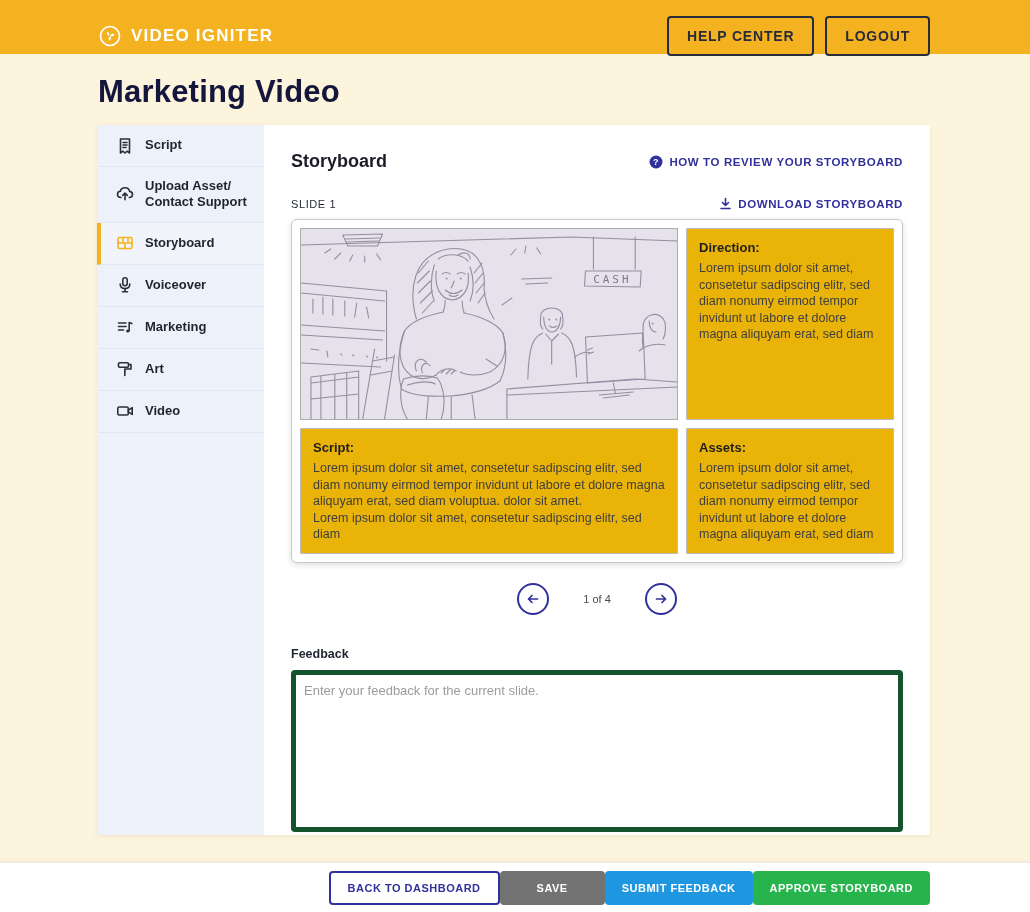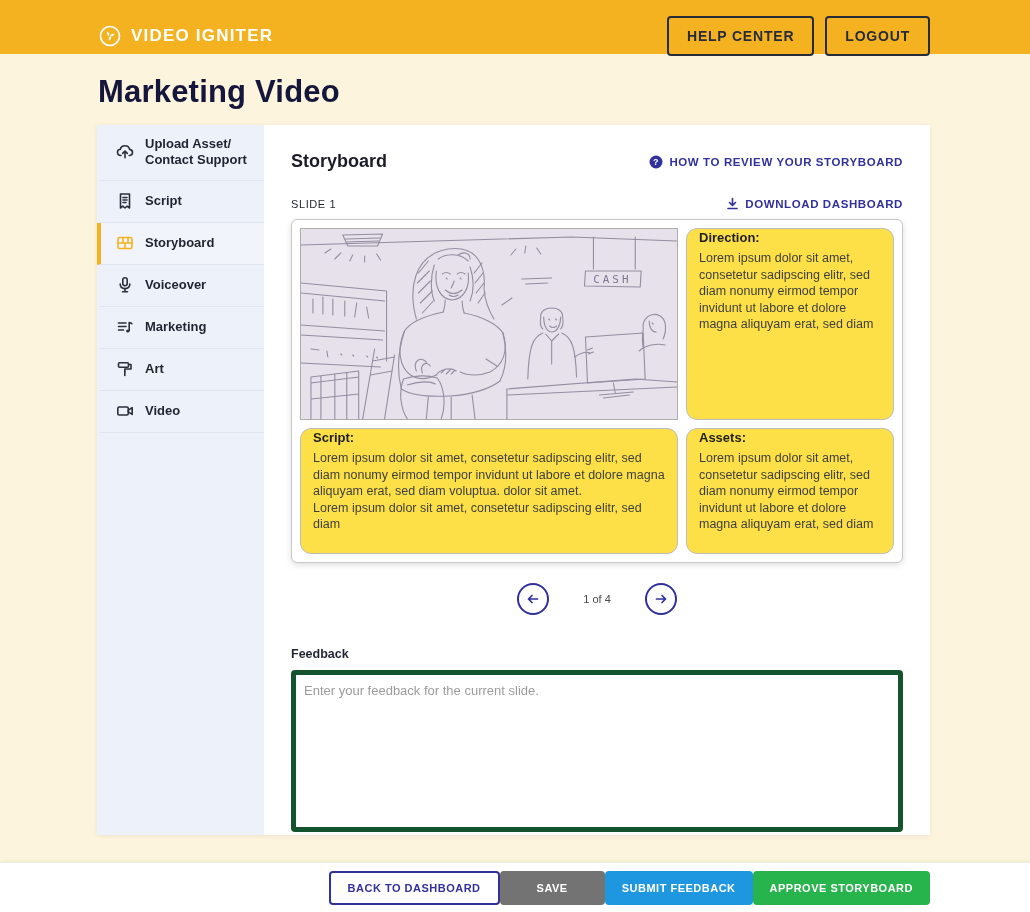--- a/index.html
+++ b/index.html
@@ -62,22 +62,22 @@
   
   .sb-card{
     margin-top:9px; border:1px solid #C8C8C8; border-radius:6px;
     padding:8px; background:#fff;
     box-shadow:0 2px 6px rgba(0,0,0,0.13);
     display:grid; grid-template-columns:378px 1fr; grid-template-rows:192px 126px; gap:8px;
   }
   .sb-img{ border:1px solid #ADADAD; background:#E6E1EA; overflow:hidden; }
   .sb-img svg{ width:100%; height:100%; display:block; }
   .sb-box{
-    background:#fde047; border:1px solid #BDBDBD; border-radius:11px;
-    padding:0 12px; font-size:12.5px; color:#3F3F3F; line-height:1.32; overflow:hidden;
+    background:#eab308; border:1px solid #BDBDBD; border-radius:1px;
+    padding:10px 12px; font-size:12.5px; color:#3F3F3F; line-height:1.32; overflow:hidden;
   }
   .sb-box-title{ font-weight:700; color:#1F1F1F; font-size:13px; margin-bottom:4px; }
   .sb-box-text{ white-space:pre-line; }
   
   .pager{ margin-top:20px; display:flex; justify-content:center; align-items:center; gap:34px; }
   .pager-btn{
     width:32px; height:32px; border-radius:50%; border:2px solid #32309B; background:#fff;
     display:flex; align-items:center; justify-content:center; cursor:pointer;
   }
   .pager-btn svg{ width:16px; height:16px; stroke:#32309B; stroke-width:1.7; fill:none; stroke-linecap:round; stroke-linejoin:round; }
@@ -131,35 +131,35 @@
 </header>
 
 <h1 class="page-title">Marketing Video</h1>
 
 <div class="main-card">
 
   <nav class="sidebar">
     <div class="side-item">
       <span class="side-icon">
         <svg viewBox="0 0 18 18">
+            <path d="M4.5,2 H13.5 V16 L11.2,14.2 L9,16 L6.8,14.2 L4.5,16 Z"></path>
+            <path d="M7,5.5 H11 M7,8 H11 M7,10.5 H10"></path>
+          </svg>
+      </span>
+      <span class="lbl">Script</span>
+    </div>
+    <div class="side-item">
+      <span class="side-icon">
+        <svg viewBox="0 0 18 18">
             <path d="M5,12.5 C2.8,12.5 1.5,11 1.5,9.3 C1.5,7.6 2.8,6.4 4.4,6.3 C4.8,4.2 6.7,2.8 9,2.8 C11.3,2.8 13.2,4.3 13.6,6.4 C15.2,6.6 16.5,7.8 16.5,9.5 C16.5,11.2 15.2,12.5 13.2,12.5"></path>
             <path d="M9,14.8 V8.2 M6.7,10.4 L9,8 L11.3,10.4"></path>
           </svg>
       </span>
       <span class="lbl">Upload Asset/
 Contact Support</span>
-    </div>
-    <div class="side-item">
-      <span class="side-icon">
-        <svg viewBox="0 0 18 18">
-            <path d="M4.5,2 H13.5 V16 L11.2,14.2 L9,16 L6.8,14.2 L4.5,16 Z"></path>
-            <path d="M7,5.5 H11 M7,8 H11 M7,10.5 H10"></path>
-          </svg>
-      </span>
-      <span class="lbl">Script</span>
     </div>
     <div class="side-item active">
       <span class="side-icon">
         <svg viewBox="0 0 18 18">
             <rect x="2" y="3.5" width="14" height="11" rx="1.5"></rect>
             <path d="M2,9 H16 M7,3.5 V9 M12,3.5 V9 M9,9 V14.5"></path>
           </svg>
       </span>
       <span class="lbl">Storyboard</span>
     </div>
@@ -221,21 +221,21 @@
 
     <div class="slide-row">
       <span class="slide-label">SLIDE 1</span>
       <a class="link">
         <span style="display:flex;">
           <svg width="13" height="13" viewBox="0 0 13 13" fill="none" stroke="#32309B" stroke-width="1.6" stroke-linecap="round" stroke-linejoin="round">
               <path d="M6.5,1.5 V8 M3.5,5.5 L6.5,8.5 L9.5,5.5"></path>
               <path d="M2,11.5 H11"></path>
             </svg>
         </span>
-        <span>DOWNLOAD DASHBOARD</span>
+        <span>DOWNLOAD STORYBOARD</span>
       </a>
     </div>
 
     
     <div class="sb-card">
 
       <div class="sb-img">
         <svg viewBox="0 0 378 190" preserveAspectRatio="none">
           <rect width="378" height="190" fill="#E6E1EA"></rect>
           <g stroke="#958DA2" stroke-width="1.1" fill="none" stroke-linecap="round" stroke-linejoin="round">

